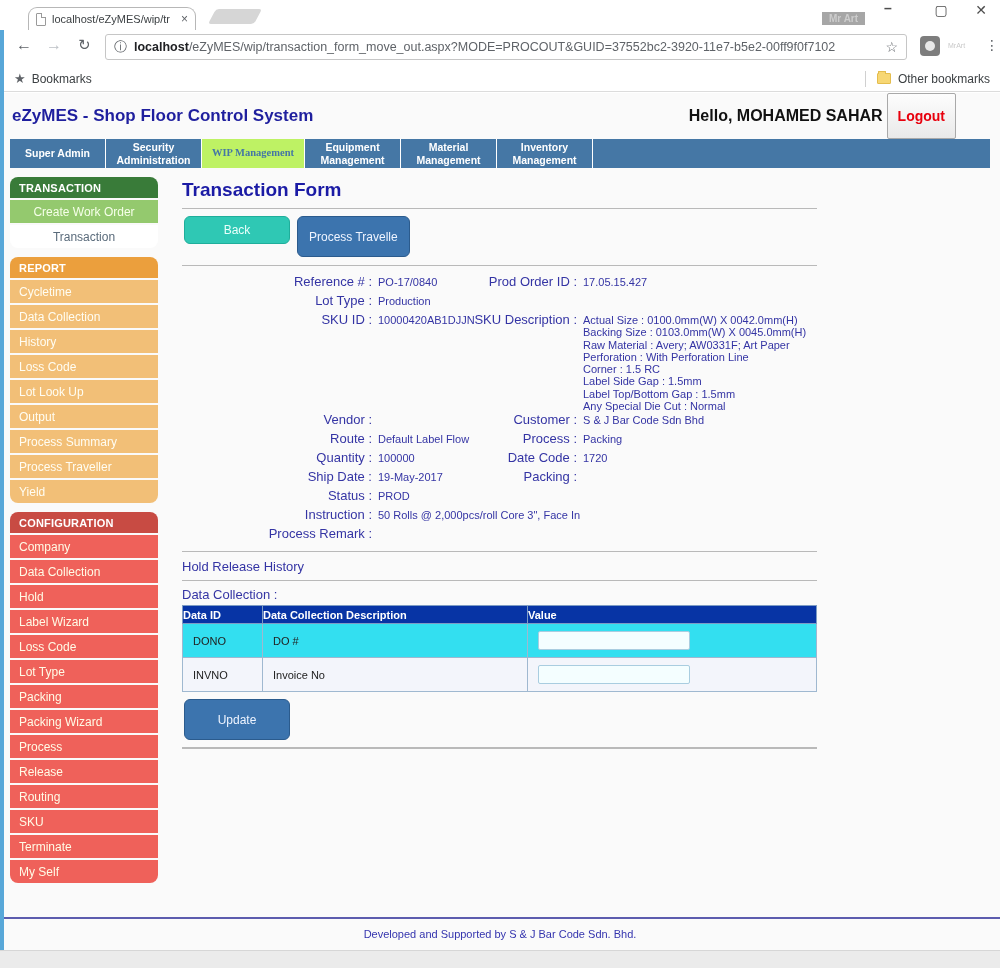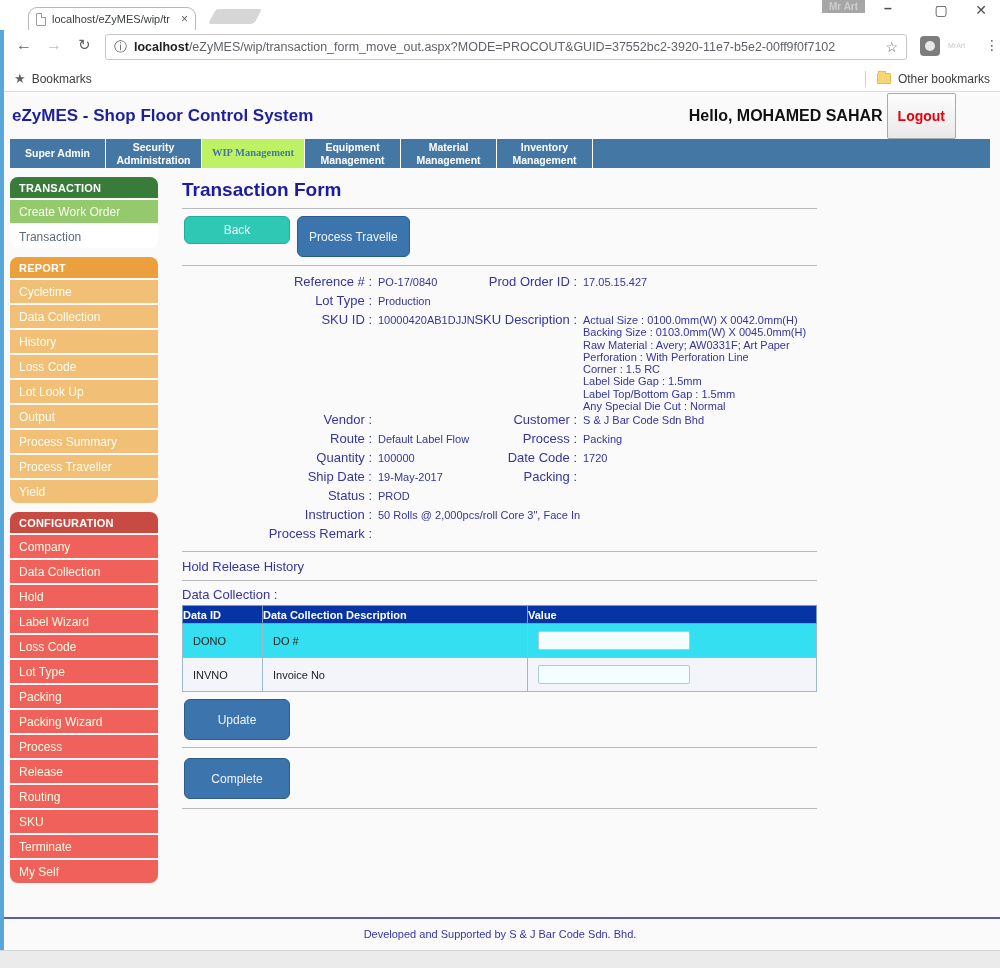--- a/index.html
+++ b/index.html
@@ -13,21 +13,21 @@
   .tab {
     position:absolute; left:28px; top:7px; width:168px; height:23px;
     background:#fff; border:1px solid #b7b7b7; border-bottom:none;
     border-radius:9px 9px 0 0; display:flex; align-items:center; padding:0 7px; gap:6px;
   }
   .docicon { width:10px; height:13px; border:1px solid #9a9a9a; border-radius:1px; background:#fff; position:relative; flex:0 0 auto;}
   .docicon:before { content:""; position:absolute; right:-1px; top:-1px; width:4px; height:4px; background:#fff; border-left:1px solid #9a9a9a; border-bottom:1px solid #9a9a9a;}
   .tabtitle { font-size:11px; color:#3c4043; white-space:nowrap; overflow:hidden; width:118px; }
   .tabclose { font-size:12px; color:#5f6368; margin-left:auto; cursor:pointer; }
   .ghost-tab { position:absolute; left:212px; top:9px; width:46px; height:15px; background:#d6d6d6; transform:skewX(-28deg); border-radius:3px; }
-  .watermark { position:absolute; left:822px; top:0; background:#a6a6a6; color:#cdcdcd; font-size:10px; font-weight:bold; padding:1px 7px; }
+  .watermark { position:absolute; left:822px; top:12px; background:#a6a6a6; color:#cdcdcd; font-size:10px; font-weight:bold; padding:1px 7px; }
   .winctl { position:absolute; top:2px; font-size:14px; color:#4d4d4d; width:26px; text-align:center; }
   .ctl-min { left:875px; top:0px; font-weight:bold;}
   .ctl-max { left:928px; }
   .ctl-close { left:968px; }
   .urlbar { position:absolute; top:30px; left:0; width:1000px; height:36px; background:#fff; }
   .navbtn { position:absolute; top:6px; font-size:16px; color:#5f6368; }
   .btn-back { left:16px; } .btn-fwd { left:46px; color:#bdc1c6; } .btn-reload { left:78px; font-size:15px;}
   .omnibox {
     position:absolute; left:105px; top:4px; width:802px; height:26px;
     border:1px solid #c6c6c6; border-radius:3px; background:#fff;
@@ -72,21 +72,21 @@
   
   .sidebar { width:148px; flex:0 0 auto; margin-right:24px; }
   .sgroup { margin-bottom:9px; }
   .sghead {
     font-size:11px; font-weight:bold; color:#fff; padding:5px 9px 4px;
     border-radius:8px 8px 0 0; margin-bottom:2px; letter-spacing:.2px;
   }
   .sitem { font-size:12px; padding:5px 9px 4px; margin-bottom:2px; cursor:pointer; min-height:22px; }
   .sgroup .sitem:last-child { border-radius:0 0 8px 8px; margin-bottom:0; }
   .g-trans .sghead { background:#397b39; }
-  .g-trans .sitem { background:#94c96e; color:#f6ffe9; }
+  .g-trans .sitem { background:#94c96e; color:#f6ffe9;text-align:center; }
   .g-trans .sitem.active { background:#ffffff; color:#5a6b7b; }
   .g-report .sghead { background:#eb9f3d; }
   .g-report .sitem { background:#f2bf77; color:#fffdf2; }
   .g-config .sghead { background:#c84b43; }
   .g-config .sitem { background:#ef615a; color:#fffbe6; }
   
   .main { width:635px; }
   .pagetitle { font-size:19px; font-weight:bold; color:#1b1ba5; margin:2px 0 7px; }
   .rule { border:none; border-top:1px solid #b9b9b9; height:0; }
   .actionrow { padding:7px 2px 8px; display:flex; gap:7px; }
@@ -316,23 +316,20 @@
             <td>Invoice No</td>
             <td><input class="dcinput" type="text" value="" style=""></td>
           </tr>
         </tbody>
       </table>
 
       <div class="btnrow">
         <button class="btn btn-blue btn-wide">Update</button>
       </div>
       <hr class="rule">
-      <div class="btnrow" style="padding:10px 2px 9px;">
-        <button class="btn btn-blue btn-wide">Complete</button>
-      </div>
       <hr class="rule">
     </div>
   </div>
 </div>
 
 <div class="sitefooter">
   <span class="footertext">Developed and Supported by S &amp; J Bar Code Sdn. Bhd.</span>
 </div>
 <div class="bottomstrip"></div>
 

